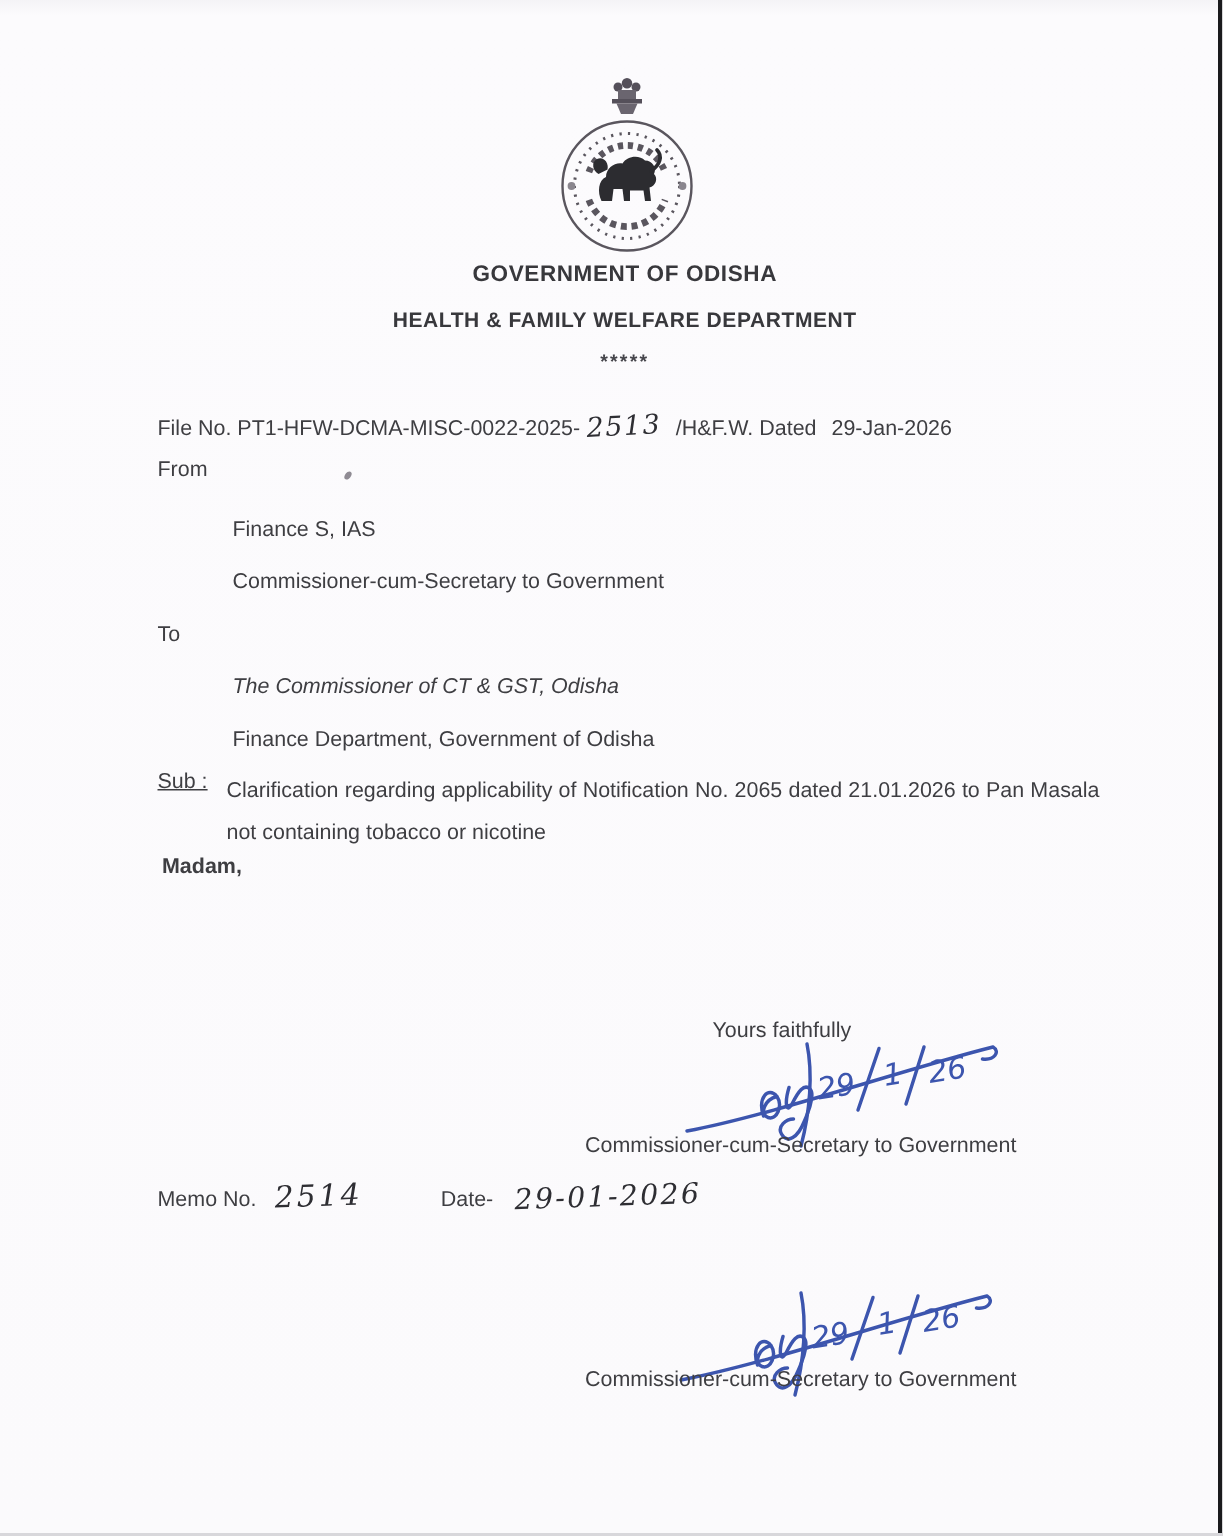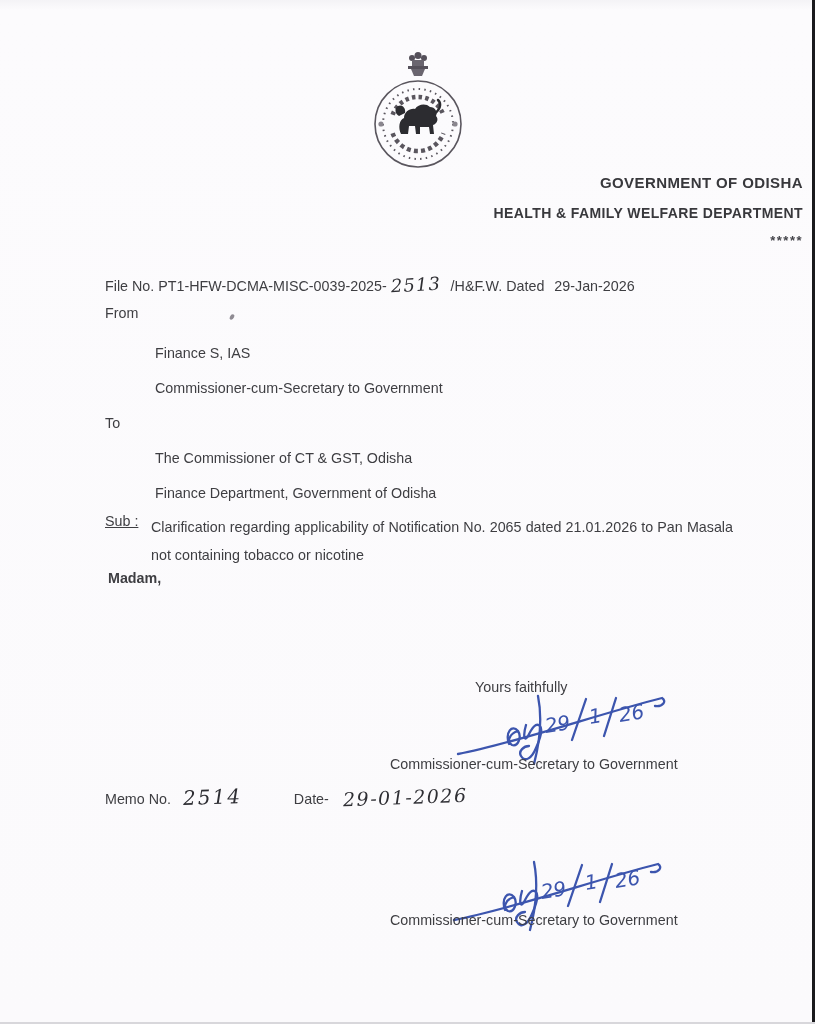--- a/index.html
+++ b/index.html
@@ -11,37 +11,37 @@
     background-image:linear-gradient(180deg,#f4f3f6 0,#fcfbfd 10px,#fbfafc 100%);
     font-family:"Liberation Sans",sans-serif;
     font-size:14.3px;
     color:#3e3e42;
     overflow:hidden;
   }
   .abs{position:absolute;}
   .edge-right{position:absolute;top:0;right:0;width:3px;height:100%;background:#1a1a1d;}
   .edge-bottom{position:absolute;left:0;bottom:0;width:100%;height:2px;background:#d8d7db;}
 
-  .center-zone{position:absolute;left:30px;right:12px;text-align:right;}
+  .center-zone{position:absolute;left:30px;right:12px;text-align:center;}
   .gov-title{top:174px;font-weight:bold;font-size:15px;letter-spacing:.4px;color:#38383c;}
   .dept-title{top:205px;font-weight:bold;font-size:14px;letter-spacing:.4px;color:#38383c;}
   .stars{top:233px;font-weight:bold;font-size:13px;letter-spacing:1.5px;color:#44444a;}
 
   .emblem{left:368px;top:50px;width:100px;height:120px;}
 
   .file-line{left:105px;top:274px;white-space:nowrap;}
   .hand{font-family:"DejaVu Serif",serif;font-style:italic;color:#2e2e33;display:inline-block;}
   .hand-fileno{font-size:18px;transform:rotate(-3deg);margin:0 10px 0 4px;letter-spacing:1px;}
   .file-date{margin-left:10px;}
 
   .lbl-from{left:105px;top:305px;}
   .from-name{left:155px;top:345px;}
   .from-desig{left:155px;top:380px;}
   .lbl-to{left:105px;top:415px;}
-  .to-line1{left:155px;top:450px;}
+  .to-line1{left:155px;top:450px;font-style:italic;}
   .to-line2{left:155px;top:485px;}
 
   .sub-row{left:105px;top:513px;width:628px;display:flex;}
   .sub-label{width:46px;flex:none;text-decoration:underline;}
   .sub-text{flex:1;text-align:justify;line-height:28px;}
 
   .salutation{left:108px;top:570px;font-weight:bold;}
   .body-para{left:105px;top:603px;width:632px;text-align:justify;text-indent:57px;line-height:23.5px;}
 
   .yours{left:475px;top:679px;}
@@ -94,21 +94,21 @@
       <path class="seal-dark" d="M31,66 C27,64 26,58 30,56 C34,54 38,58 37,63 Z"></path>
       <path d="M66,64 C72,60 74,54 70,50" stroke="#2c2c30" stroke-width="2.5" fill="none" stroke-linecap="round"></path>
     </g>
   </svg>
 
   <div class="abs center-zone gov-title">GOVERNMENT OF ODISHA</div>
   <div class="abs center-zone dept-title">HEALTH &amp; FAMILY WELFARE DEPARTMENT</div>
   <div class="abs center-zone stars">*****</div>
 
   <div class="abs file-line">
-    <span>File No. PT1-HFW-DCMA-MISC-0039-2025-</span><span class="hand hand-fileno">2513</span><span>/H&amp;F.W. Dated</span><span class="file-date">29-Jan-2026</span>
+    <span>File No. PT1-HFW-DCMA-MISC-0022-2025-</span><span class="hand hand-fileno">2513</span><span>/H&amp;F.W. Dated</span><span class="file-date">29-Jan-2026</span>
   </div>
 
   <div class="abs lbl-from">From</div>
   <div class="abs speck"></div>
   <div class="abs from-name">Finance S, IAS</div>
   <div class="abs from-desig">Commissioner-cum-Secretary to Government</div>
 
   <div class="abs lbl-to">To</div>
   <div class="abs to-line1">The Commissioner of CT &amp; GST, Odisha</div>
   <div class="abs to-line2">Finance Department, Government of Odisha</div>

